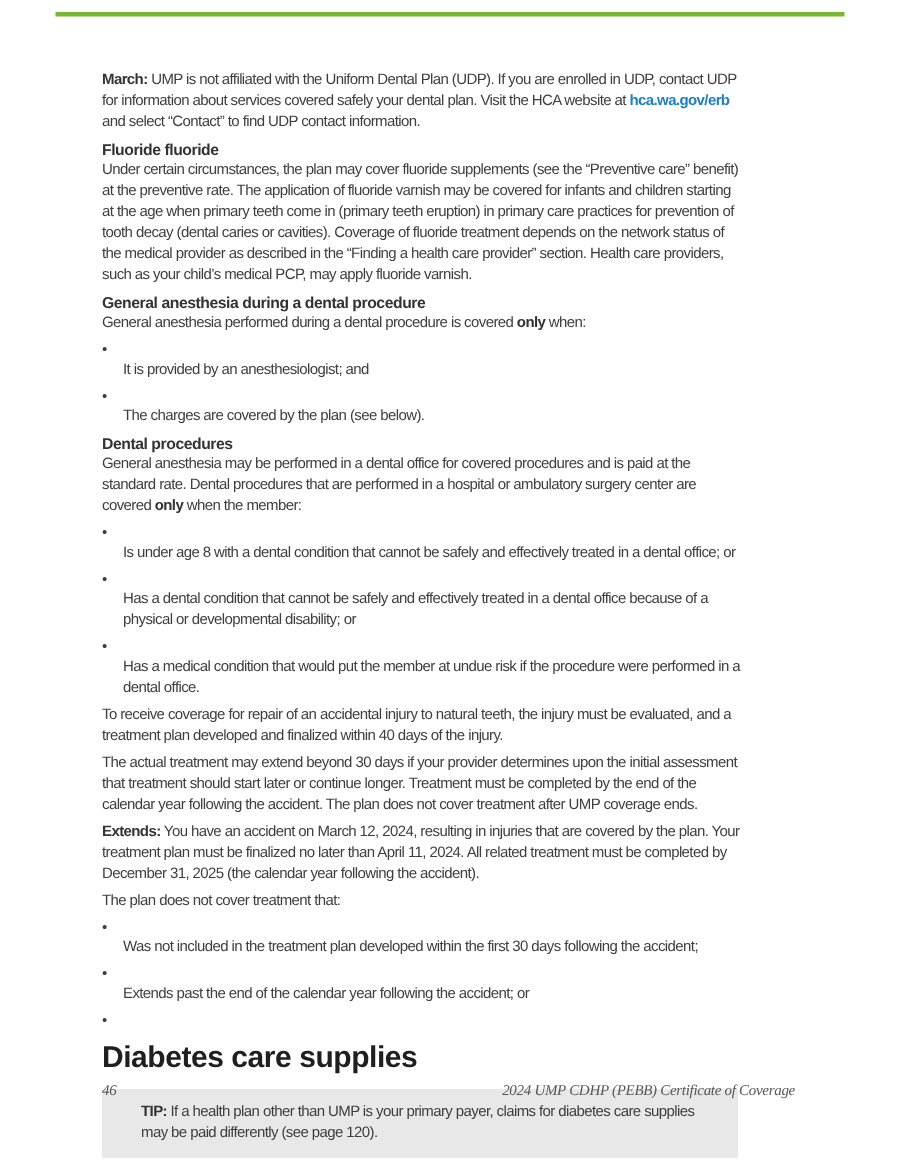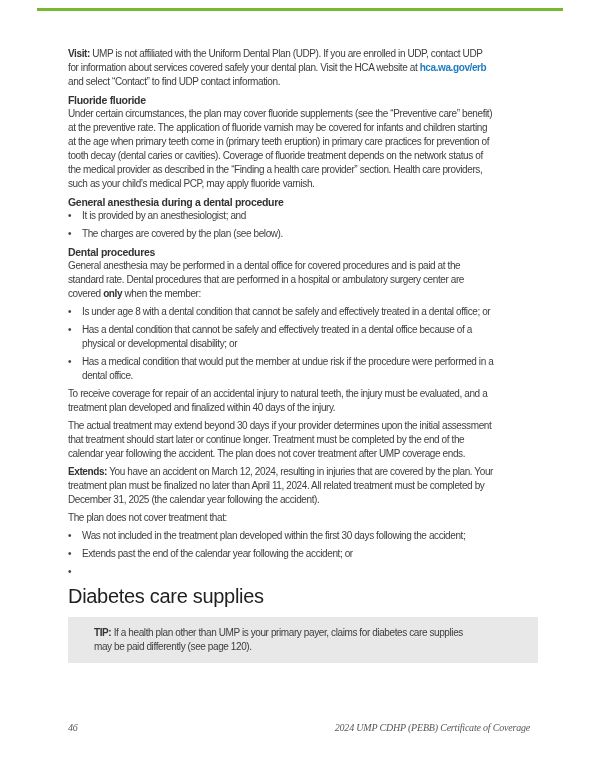--- a/index.html
+++ b/index.html
@@ -16,58 +16,59 @@
   .para b { color:#333333; }
   h3 {
     font-size:10.5px; line-height:14px; letter-spacing:-0.3px;
     margin:2px 0 0 0; color:#333333; font-weight:bold;
   }
   .bullet {
     display:flex; margin:0 0 4px 0;
     font-size:10px; line-height:14px; letter-spacing:-0.4px; color:#3e3e3e;
   }
   .marker { flex:none; width:14px; }
-  .btxt { flex:none; white-space:pre; }
+  .btxt { flex:none; white-space:pre;margin-top:13px; }
   h1 {
     font-size:20px; line-height:24px; letter-spacing:-0.3px;
-    margin:5px 0 9px 0; color:#1f1f1f; font-weight:normal;
+    margin:5px 0 9px 0; color:#1f1f1f; font-weight:bold;
   }
   .link { color:#1e7ec2; font-weight:bold; text-decoration:none; }
   .tipbox {
-    background:#e8e8e8; width:470px; box-sizing:border-box;
+    background:#e8e8e8; width:424px; box-sizing:border-box;
     padding:9px 6px 9px 26px;
   }
   .tip-para { margin:0; }
   .footer {
     position:absolute; top:722px; left:68px; right:70px;
     display:flex; justify-content:space-between;
     font-size:10px; font-style:italic; color:#575757; letter-spacing:-0.2px;font-family:Liberation Serif, serif;
   }
 </style>
 </head>
 <body>
 
 <div class="page">
   <div class="top-rule"></div>
 
   <main class="content">
 
-    <p class="para"><b>Visit:</b><span> UMP is not affiliated with the Uniform Dental Plan (UDP). If you are enrolled in UDP, contact UDP
+    <p class="para"><b>March:</b><span> UMP is not affiliated with the Uniform Dental Plan (UDP). If you are enrolled in UDP, contact UDP
 for information about services covered safely your dental plan. Visit the HCA website at </span><a class="link" href="#">hca.wa.gov/erb</a><span>
 and select “Contact” to find UDP contact information.</span></p>
 
     <h3>Fluoride fluoride</h3>
     <p class="para">Under certain circumstances, the plan may cover fluoride supplements (see the “Preventive care” benefit)
 at the preventive rate. The application of fluoride varnish may be covered for infants and children starting
 at the age when primary teeth come in (primary teeth eruption) in primary care practices for prevention of
 tooth decay (dental caries or cavities). Coverage of fluoride treatment depends on the network status of
 the medical provider as described in the “Finding a health care provider” section. Health care providers,
 such as your child’s medical PCP, may apply fluoride varnish.</p>
 
     <h3>General anesthesia during a dental procedure</h3>
+    <p class="para"><span>General anesthesia performed during a dental procedure is covered </span><b>only</b><span> when:</span></p>
 
     <div class="bullet">
         <span class="marker">•</span>
         <span class="btxt">It is provided by an anesthesiologist; and</span>
       </div>
     <div class="bullet">
         <span class="marker">•</span>
         <span class="btxt">The charges are covered by the plan (see below).</span>
       </div>
 

